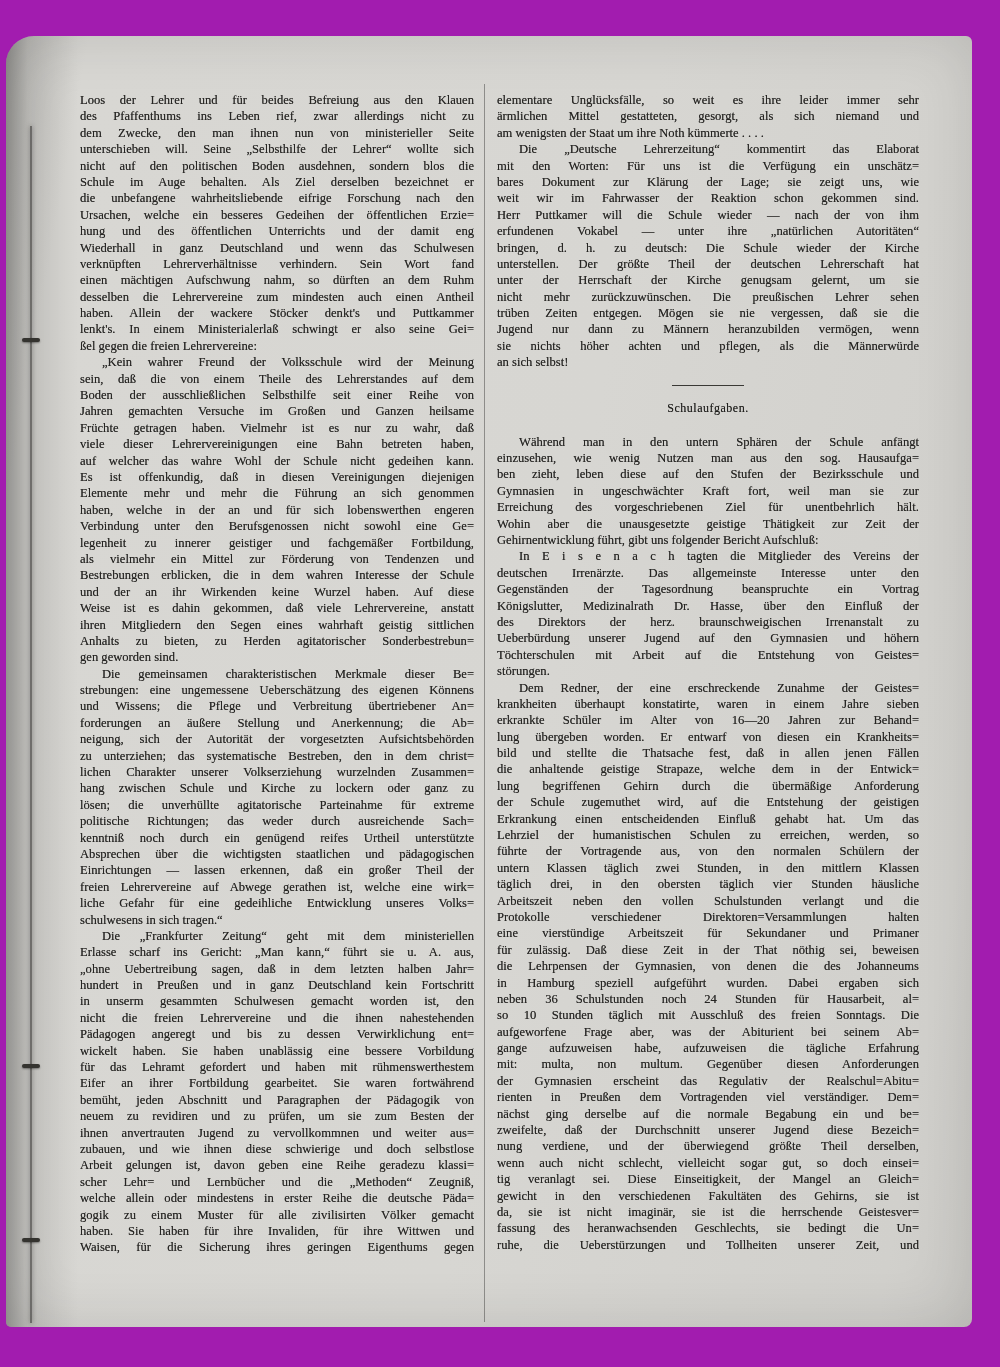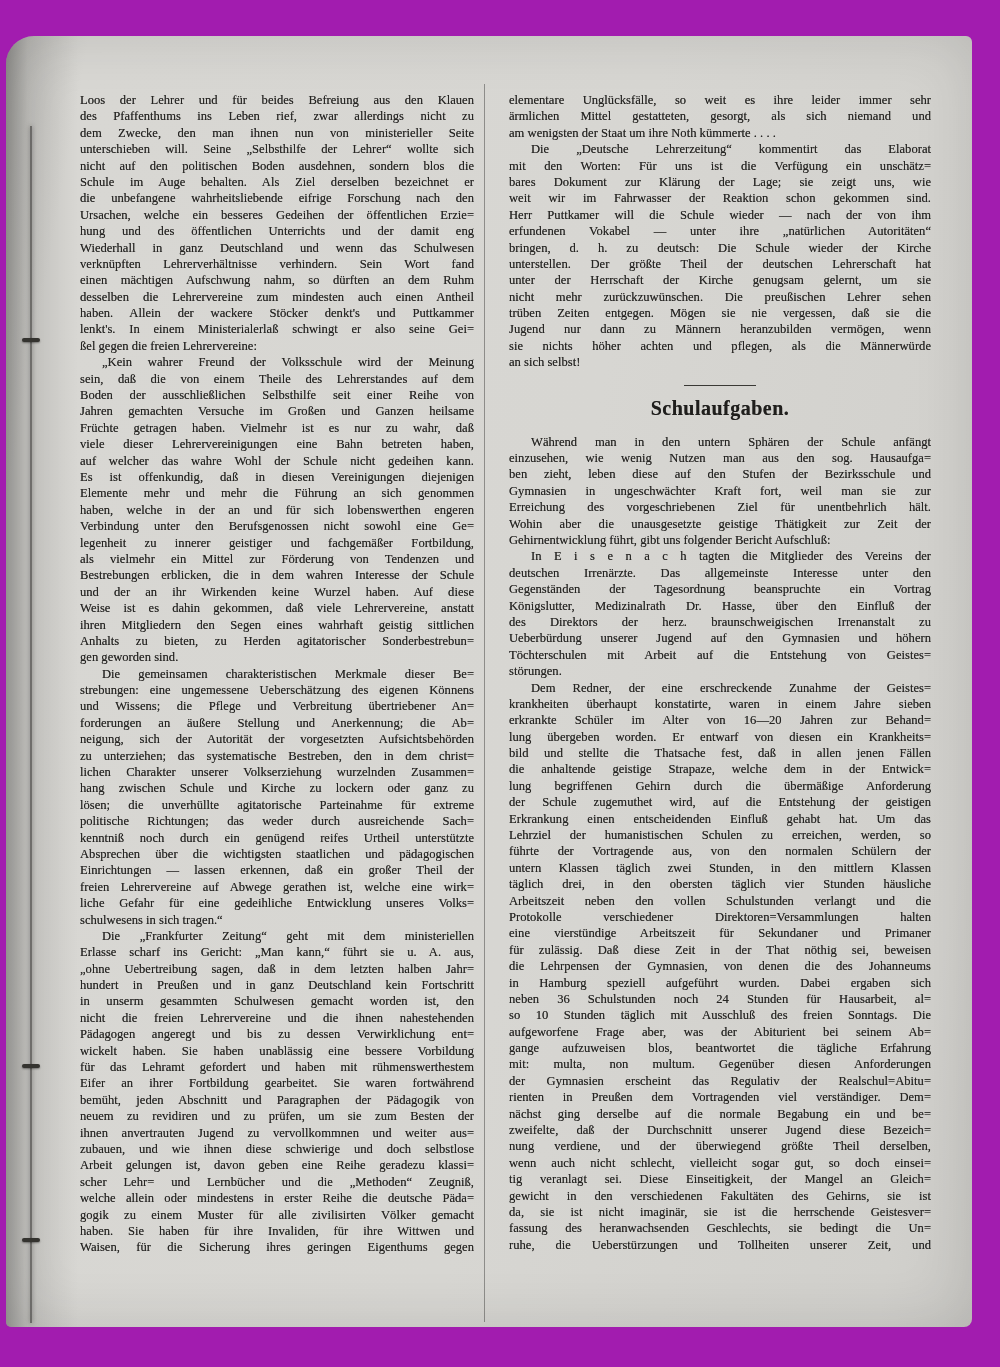--- a/index.html
+++ b/index.html
@@ -62,22 +62,22 @@
   .tline.indent{text-indent:22px;}
   .sep-rule{
     width:72px;margin:14px auto 0 auto;
     border-top:1.6px solid #3a3935;height:0;
   }
   .heading{
     margin:11px 0 15px 0;
     text-align:center;
     -moz-text-align-last:center;
     text-align-last:center;
-    font-weight:bold;
-    font-size:20px;line-height:22px;
+    font-weight:normal;
+    font-size:12px;line-height:22px;
     letter-spacing:0.5px;
     color:#1f1e1c;
   }
 </style>
 </head>
 <body style="background: rgb(11, 11, 11);">
 
 <div class="scan">
   <div class="paper">
     <div class="spine">
@@ -153,21 +153,21 @@
         <div class="tline">neuem zu revidiren und zu prüfen, um sie zum Besten der</div>
         <div class="tline">ihnen anvertrauten Jugend zu vervollkommnen und weiter aus=</div>
         <div class="tline">zubauen, und wie ihnen diese schwierige und doch selbstlose</div>
         <div class="tline">Arbeit gelungen ist, davon geben eine Reihe geradezu klassi=</div>
         <div class="tline">scher Lehr= und Lernbücher und die „Methoden“ Zeugniß,</div>
         <div class="tline">welche allein oder mindestens in erster Reihe die deutsche Päda=</div>
         <div class="tline">gogik zu einem Muster für alle zivilisirten Völker gemacht</div>
         <div class="tline">haben. Sie haben für ihre Invaliden, für ihre Wittwen und</div>
         <div class="tline">Waisen, für die Sicherung ihres geringen Eigenthums gegen</div>
       </div>
-    <div class="col col-right" style="color: rgb(38, 37, 35); margin-left: 12px;">
+    <div class="col col-right" style="color: rgb(38, 37, 35);">
         <div class="tline">elementare Unglücksfälle, so weit es ihre leider immer sehr</div>
         <div class="tline">ärmlichen Mittel gestatteten, gesorgt, als sich niemand und</div>
         <div class="tline pend">am wenigsten der Staat um ihre Noth kümmerte . . . .</div>
         <div class="tline indent">Die „Deutsche Lehrerzeitung“ kommentirt das Elaborat</div>
         <div class="tline">mit den Worten: Für uns ist die Verfügung ein unschätz=</div>
         <div class="tline">bares Dokument zur Klärung der Lage; sie zeigt uns, wie</div>
         <div class="tline">weit wir im Fahrwasser der Reaktion schon gekommen sind.</div>
         <div class="tline">Herr Puttkamer will die Schule wieder — nach der von ihm</div>
         <div class="tline">erfundenen Vokabel — unter ihre „natürlichen Autoritäten“</div>
         <div class="tline">bringen, d. h. zu deutsch: Die Schule wieder der Kirche</div>
@@ -210,21 +210,21 @@
         <div class="tline">täglich drei, in den obersten täglich vier Stunden häusliche</div>
         <div class="tline">Arbeitszeit neben den vollen Schulstunden verlangt und die</div>
         <div class="tline">Protokolle verschiedener Direktoren=Versammlungen halten</div>
         <div class="tline">eine vierstündige Arbeitszeit für Sekundaner und Primaner</div>
         <div class="tline">für zulässig. Daß diese Zeit in der That nöthig sei, beweisen</div>
         <div class="tline">die Lehrpensen der Gymnasien, von denen die des Johanneums</div>
         <div class="tline">in Hamburg speziell aufgeführt wurden.  Dabei ergaben sich</div>
         <div class="tline">neben 36 Schulstunden noch 24 Stunden für Hausarbeit, al=</div>
         <div class="tline">so 10 Stunden täglich mit Ausschluß des freien Sonntags. Die</div>
         <div class="tline">aufgeworfene Frage aber, was der Abiturient bei seinem Ab=</div>
-        <div class="tline">gange aufzuweisen blos, beantwortet die tägliche Erfahrung</div>
+        <div class="tline">gange aufzuweisen habe, aufzuweisen die tägliche Erfahrung</div>
         <div class="tline">mit: multa, non multum. Gegenüber diesen Anforderungen</div>
         <div class="tline">der Gymnasien erscheint das Regulativ der Realschul=Abitu=</div>
         <div class="tline">rienten in Preußen dem Vortragenden viel verständiger. Dem=</div>
         <div class="tline">nächst ging derselbe auf die normale Begabung ein und be=</div>
         <div class="tline">zweifelte, daß der Durchschnitt unserer Jugend diese Bezeich=</div>
         <div class="tline">nung verdiene, und der überwiegend größte Theil derselben,</div>
         <div class="tline">wenn auch nicht schlecht, vielleicht sogar gut, so doch einsei=</div>
         <div class="tline">tig veranlagt sei. Diese Einseitigkeit, der Mangel an Gleich=</div>
         <div class="tline">gewicht in den verschiedenen Fakultäten des Gehirns, sie ist</div>
         <div class="tline">da, sie ist nicht imaginär, sie ist die herrschende Geistesver=</div>

